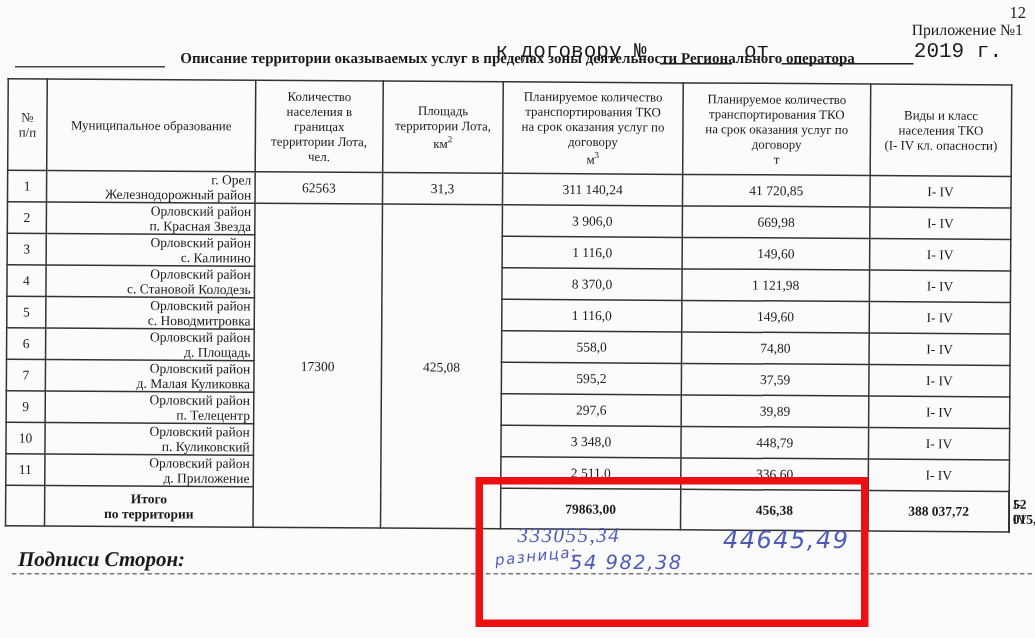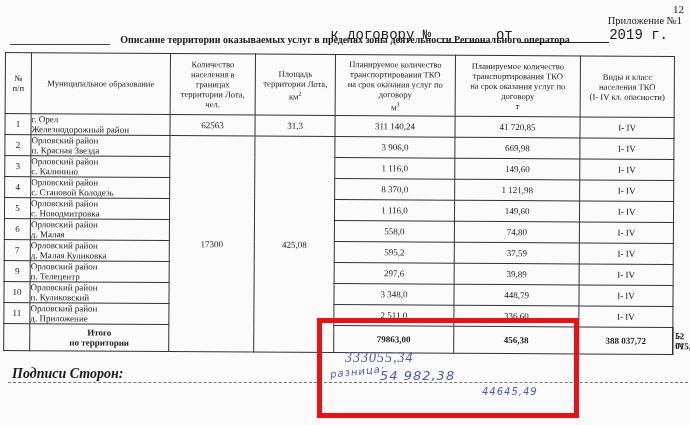--- a/index.html
+++ b/index.html
@@ -24,38 +24,38 @@
     border-collapse: collapse; font-size: 9px; table-layout: fixed;
     transform: rotate(0.35deg); transform-origin: left top;
   }
   table.main td, table.main th {
     border: 1px solid #333; padding: 0 2px; vertical-align: middle;
     font-weight: normal; line-height: 10px;
   }
   table.main th { font-size: 8.6px; height: 60px; }
   table.main td { height: 19px; }
   table.main td.c { text-align: center; }
-  table.main td.l { text-align: left; padding-left: 0; }
+  table.main td.l { text-align: right; padding-left: 0; }
   table.main tr.total td { font-weight: bold; height: 26px; }
   sup { font-size: 6px; }
   .sign-label {
     position: absolute; top: 366px; left: 12px; font-size: 14px;
     font-weight: bold; font-style: italic;
   }
   .sign-rule {
     position: absolute; top: 382px; left: 8px; width: 680px;
     border-bottom: 1px dashed #777;
   }
   .hand {
     position: absolute; color: #4d5bb8;
     font-family: "DejaVu Sans", sans-serif; font-style: italic;
     letter-spacing: 1px;
   }
   .hand-m3 { top: 350px; left: 345px; font-size: 14px; font-family: Liberation Serif, serif; }
-  .hand-t { top: 350px; left: 482px; font-size: 10px; margin-top: 36px; }
+  .hand-t { top: 350px; left: 482px; font-size: 16px; }
   .hand-diff-label { top: 366px; left: 330px; font-size: 10px; transform: rotate(-6deg); }
   .hand-diff-val { top: 368px; left: 380px; font-size: 13px; }
   .red-box {
     position: absolute; left: 317px; top: 318px; width: 252px; height: 90px;
     border: 5px solid #ee0f12;
   }
 </style>
 </head>
 <body>
 
@@ -127,21 +127,21 @@
   </tr>
   <tr>
     <td class="c">5</td>
     <td class="l"><span>Орловский район</span><br><span>с. Новодмитровка</span></td>
     <td class="c">1 116,0</td>
     <td class="c">149,60</td>
     <td class="c">I- IV</td>
   </tr>
   <tr>
     <td class="c">6</td>
-    <td class="l"><span>Орловский район</span><br><span>д. Малая</span></td>
+    <td class="l"><span>Орловский район</span><br><span>д. Площадь</span></td>
     <td class="c">558,0</td>
     <td class="c">74,80</td>
     <td class="c">I- IV</td>
   </tr>
   <tr>
     <td class="c">7</td>
     <td class="l"><span>Орловский район</span><br><span>д. Малая Куликовка</span></td>
     <td class="c">595,2</td>
     <td class="c">37,59</td>
     <td class="c">I- IV</td>

